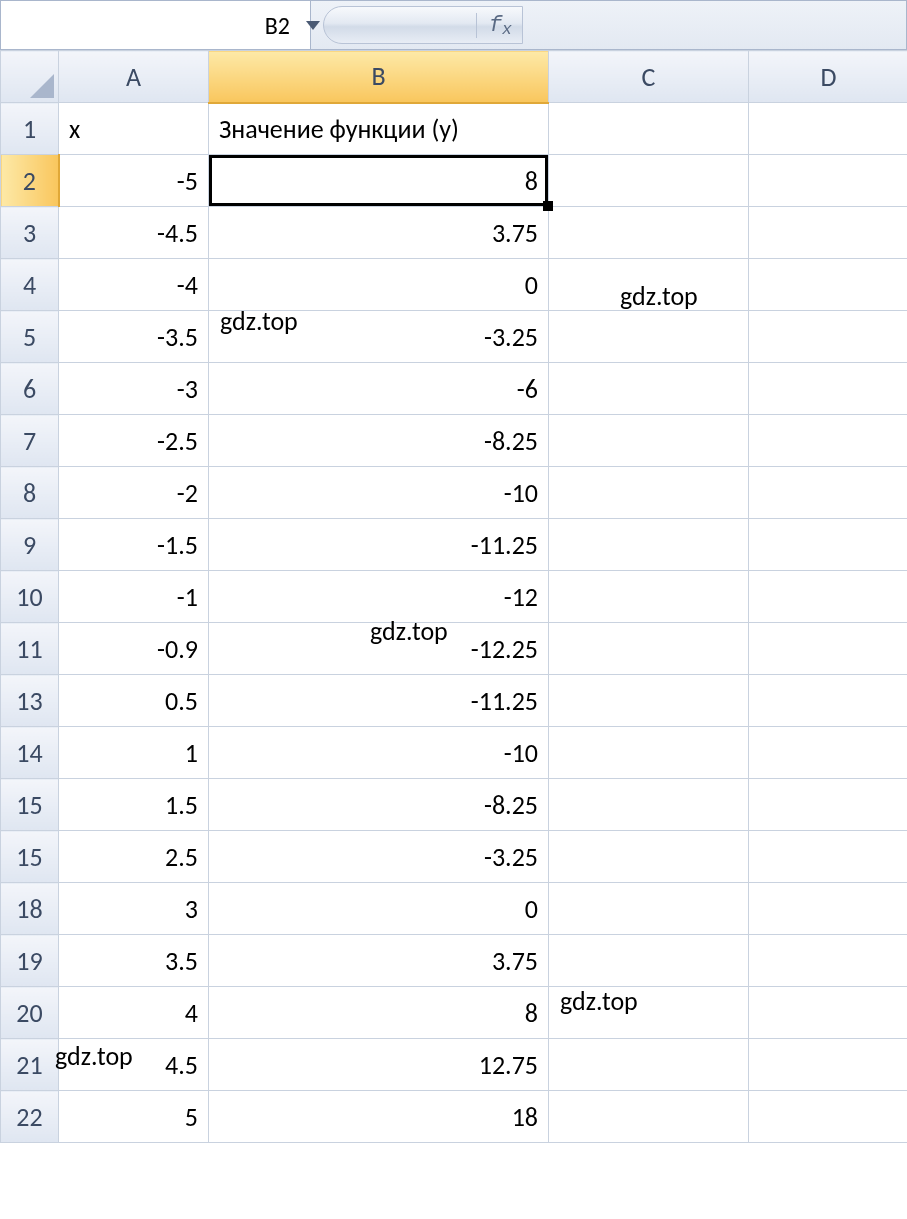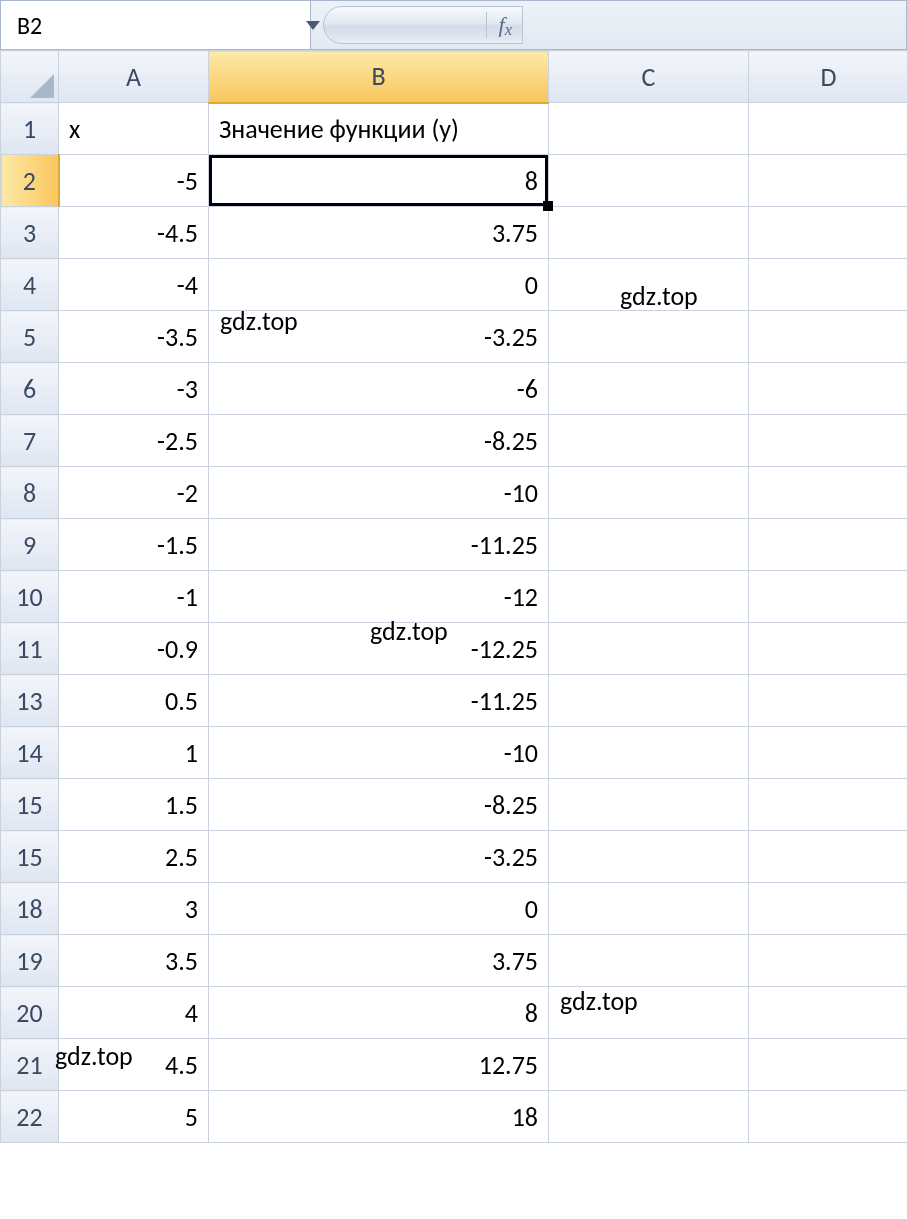--- a/index.html
+++ b/index.html
@@ -22,21 +22,21 @@
       align-items: center;
       height: 100%;
       background: #fff;
       border-right: 1px solid #a9b6cc;
       padding: 0 8px;
       width: 310px;
     }
     .name-box {
       flex: 1;
       background: #fff;
-      text-align: left;
+      text-align: right;
       font-family: Calibri, Arial, sans-serif;
       font-size: 24px;
       padding: 4px 8px;
       border: none;
       outline: none;
     }
     .name-dropdown {
       width: 0; height: 0;
       border-left: 7px solid transparent;
       border-right: 7px solid transparent;
@@ -57,21 +57,21 @@
       border-radius: 20px 0 0 20px;
       height: 38px;
       width: 200px;
       display: flex;
       align-items: center;
       justify-content: flex-end;
       padding-right: 10px;
     }
     .fx-label {
       font-style: italic;
-      font-family: Liberation Serif, serif;
+      font-family: Liberation Mono, monospace;
       font-size: 22px;
       color: #5a6a84;
       border-left: 1px solid #b8c3d6;
       padding-left: 12px;
     }
     .fx-x { font-style: italic; font-size: 0.75em; position: relative; top: 3px; }
     .formula-input {
       flex: 1;
       background: #fff;
       border: none;

